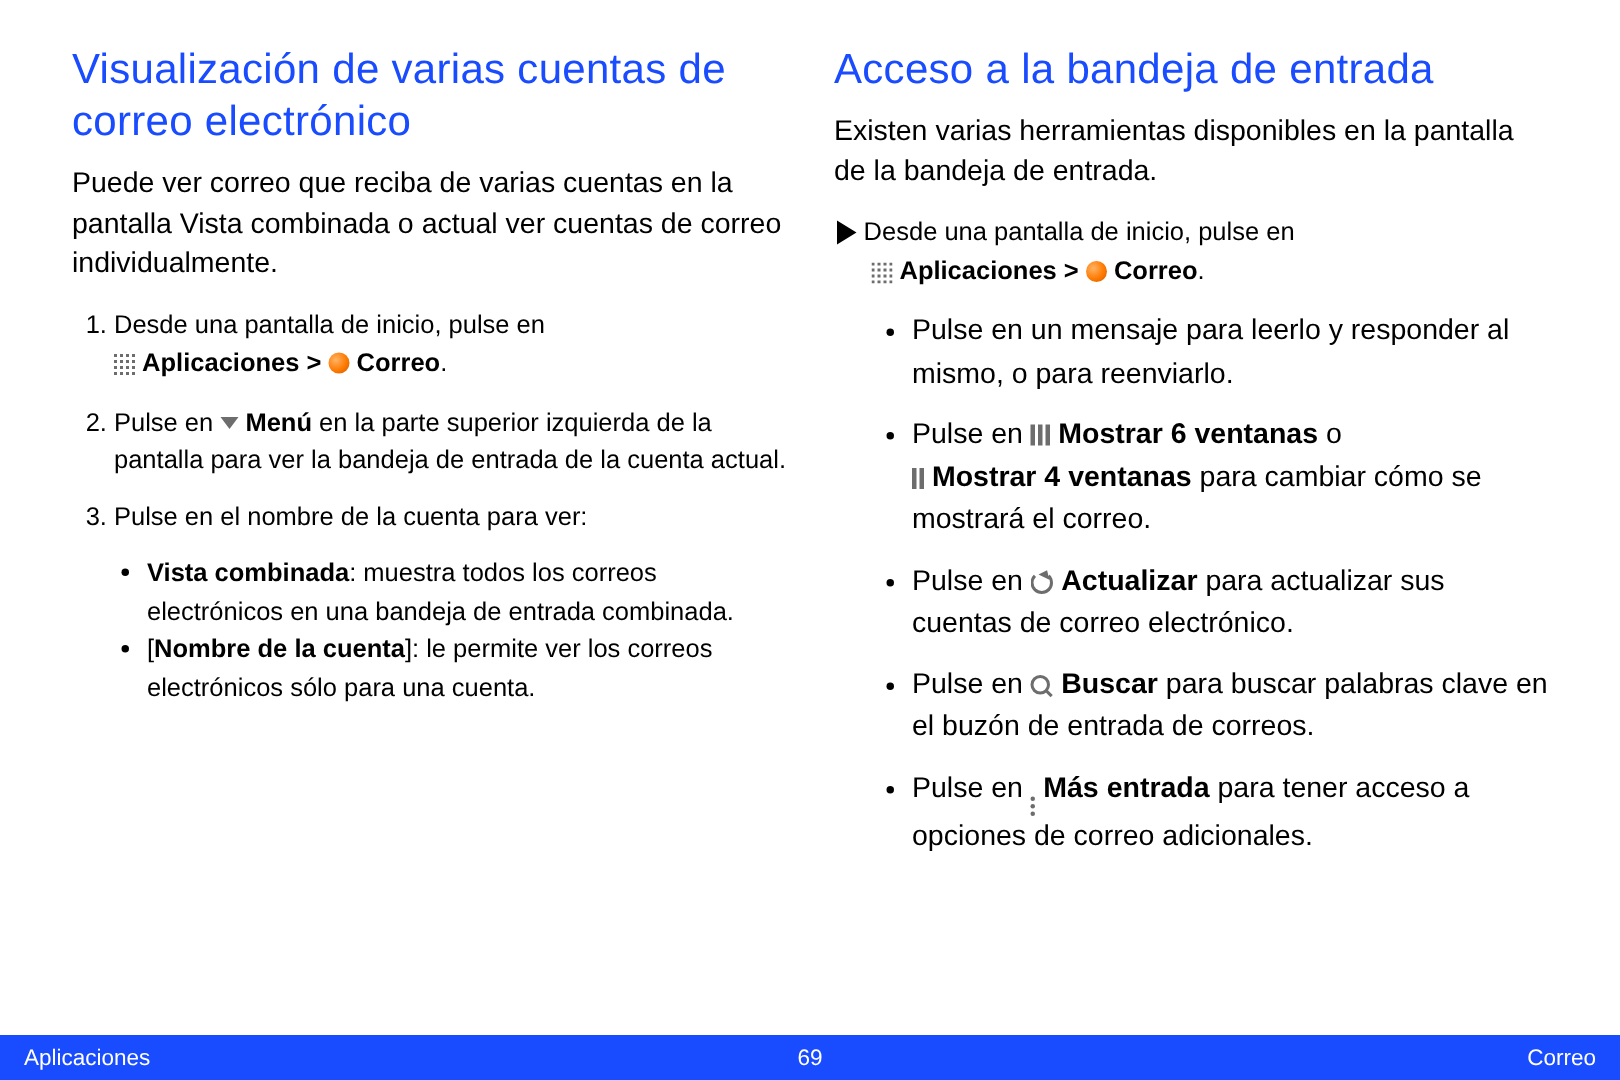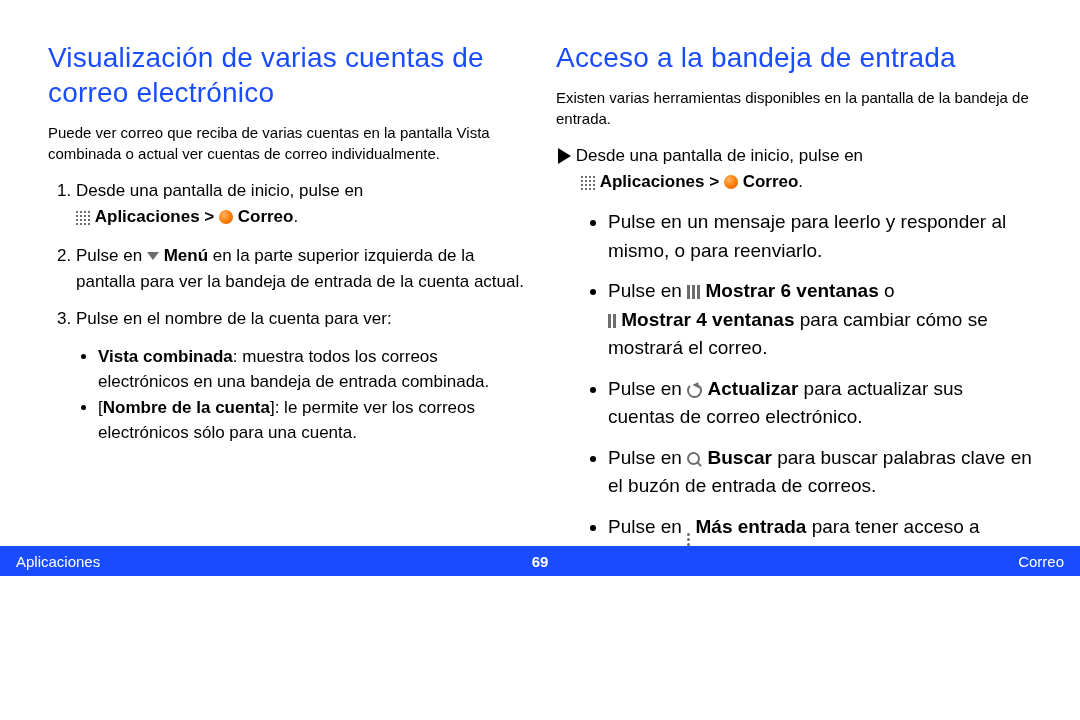--- a/index.html
+++ b/index.html
@@ -1,29 +1,29 @@
 <!DOCTYPE html>
 <html><head>
 <meta charset="utf-8">
 <style>
   * { box-sizing: border-box; margin: 0; padding: 0; }
   html, body { width: 1080px; height: 720px; font-family: Arial, Helvetica, sans-serif; background: #fff; color: #000; }
-  .page { position: relative; width: 1080px; height: 564px; margin-top: 12px; }
+  .page { position: relative; width: 1080px; height: 720px; }
   .content { display: flex; gap: 32px; padding: 28px 48px 0 48px; }
   .col { flex: 1 1 50%; }
   h2.section-heading { color: #1a4cff; font-weight: 400; font-size: 28px; line-height: 1.25; margin-bottom: 12px; letter-spacing: 0.2px; }
-  p.body-text { font-size: 15px; line-height: 1.4; margin-bottom: 14px; }
+  p.body-text { font-size: 19px; line-height: 1.4; margin-bottom: 14px; }
   ol.num-list { list-style: decimal; padding-left: 28px; font-size: 17px; line-height: 1.5; }
   ol.num-list > li { margin-bottom: 12px; }
   ul.bullet-list { list-style: disc; padding-left: 38px; font-size: 19px; line-height: 1.5; }
   ul.bullet-list > li { margin-bottom: 12px; }
   ul.nested { list-style: disc; padding-left: 22px; margin-top: 12px; }
   .bold { font-weight: 700; }
   .footer { position: absolute; left: 0; right: 0; bottom: 0; height: 30px; background: #1a4cff; color: #fff; display: flex; align-items: center; justify-content: space-between; padding: 0 16px; font-size: 15px; }
-  .footer .center { position: absolute; left: 50%; transform: translateX(-50%); font-weight: bold; }
+  .footer .center { position: absolute; left: 50%; transform: translateX(-50%); }
 
   
   .icon { display: inline-block; vertical-align: -2px; }
   .icon-grid { width: 14px; height: 14px; vertical-align: -1px; }
   .icon-grid rect { fill: #6d6d6d; }
   .icon-orange-dot { width: 14px; height: 14px; background: radial-gradient(circle at 35% 35%, #ffb366, #ff7a00 55%, #cc5a00 100%); border-radius: 50%; vertical-align: -2px; }
   .icon-caret { width: 0; height: 0; border-left: 6px solid transparent; border-right: 6px solid transparent; border-top: 8px solid #6d6d6d; display: inline-block; vertical-align: 1px; }
   .icon-play { width: 0; height: 0; border-top: 8px solid transparent; border-bottom: 8px solid transparent; border-left: 13px solid #000; display: inline-block; vertical-align: -3px; margin-left: -4px; }
   .icon-bars3, .icon-bars2 { display: inline-flex; gap: 2px; vertical-align: -2px; }
   .icon-bars3 span, .icon-bars2 span { width: 3px; height: 14px; background: #6d6d6d; display: inline-block; }

